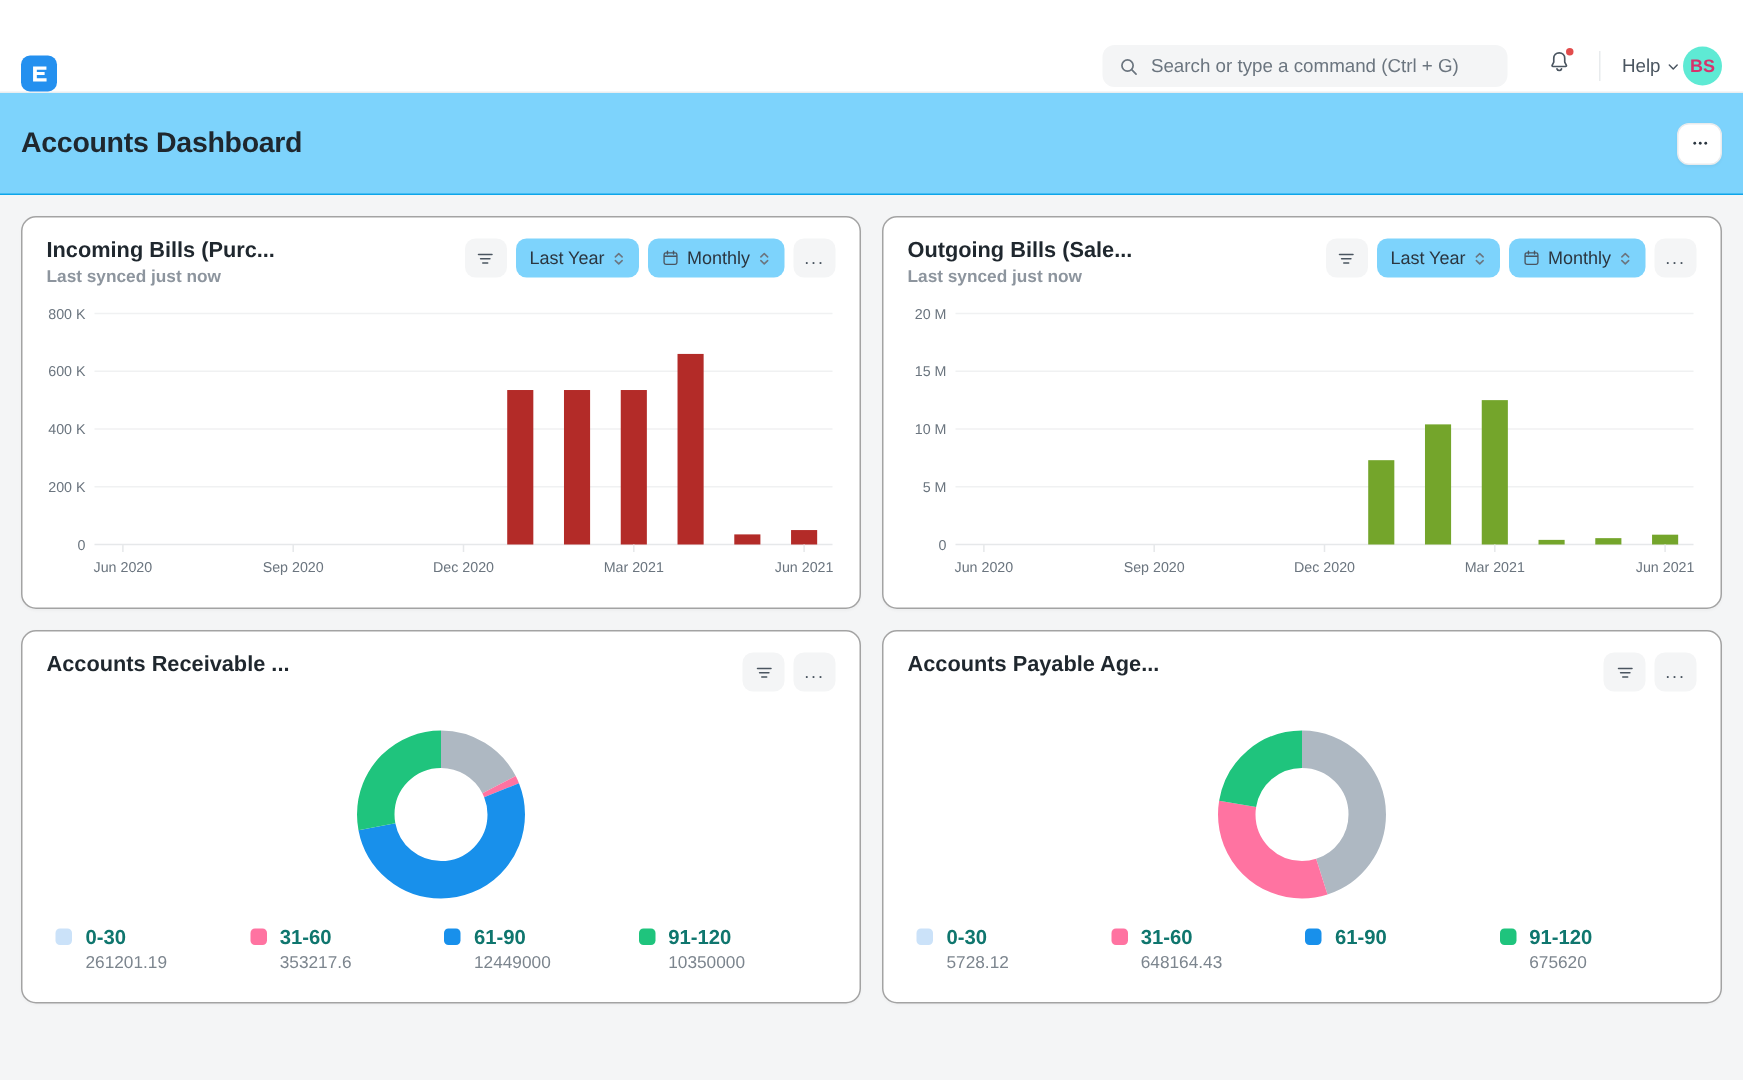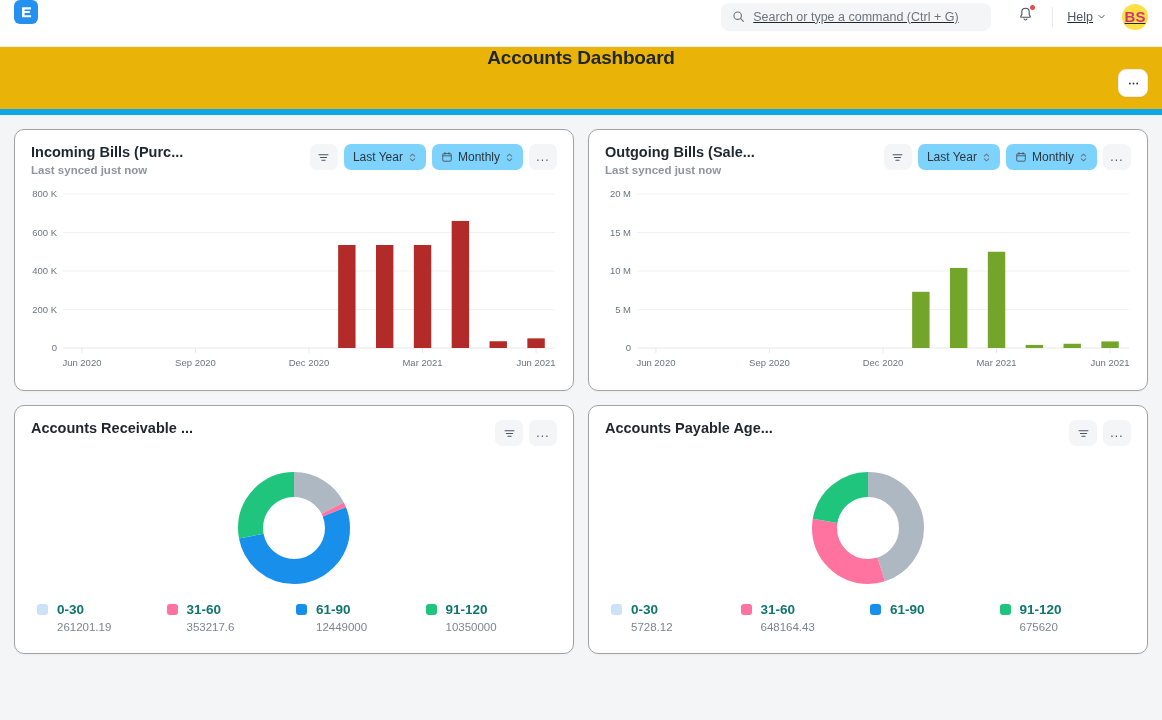--- a/index.html
+++ b/index.html
@@ -6,24 +6,24 @@
   html, body {
     width: 1162px; height: 720px;
     background: #f4f5f6;
     font-family: "Liberation Sans", sans-serif;
     color: #1f272e;
     overflow: hidden;
   }
 
   
   .navbar {
-    height: 47px; background: #fff;
+    height: 62px; background: #fff;
     border-bottom: 1px solid #ebeef0;
-    display: flex; align-items: flex-start;
-    padding: 0 14px; position: relative; text-decoration: underline;
+    display: flex; align-items: flex-end;
+    padding: 0 14px; position: relative;
   }
   .logo {
     width: 24px; height: 24px; border-radius: 6px;
     background: #2490ef; display: flex;
     align-items: center; justify-content: center;
     flex: none;
   }
   .logo svg { display: block; }
   .nav-right {
     margin-left: auto; display: flex; align-items: center; gap: 0;
@@ -47,33 +47,32 @@
     background: #e24c4c;
   }
   .nav-sep { width: 1px; height: 20px; background: #e8ebed; margin: 0 12px; }
   .help {
     display: flex; align-items: center; gap: 4px;
     font-size: 12.5px; color: #4a5560; cursor: pointer;
     padding: 4px 2px;
   }
   .avatar {
     width: 26px; height: 26px; border-radius: 50%;
-    background: #fde047; color: #d6336c;
-    font-size: 15px; font-weight: 600;
+    background: #5eead4; color: #d6336c;
+    font-size: 12px; font-weight: 600;
     display: flex; align-items: center; justify-content: center;
-    margin-left: 14px; cursor: pointer;
+    cursor: pointer;
   }
 
   
   .pagehead {
-    height: 68px; background: #eab308;
-    border-bottom: 6px solid #0ea5e9;
+    height: 68px; background: #7dd3fc;
+    border-bottom: 1px solid #0ea5e9;
     display: flex; align-items: center;
     padding: 0 14px;
-    flex-direction: column;
   }
   .page-title { font-size: 19px; font-weight: 700; letter-spacing: -0.2px; }
   .head-menu-btn {
     margin-left: auto; width: 30px; height: 28px;
     border: 1px solid #e9ebed; border-radius: 8px;
     background: #fff; display: flex; align-items: center;
     justify-content: center; cursor: pointer;
     box-shadow: 0 1px 2px rgba(0,0,0,.04);
   }
 

